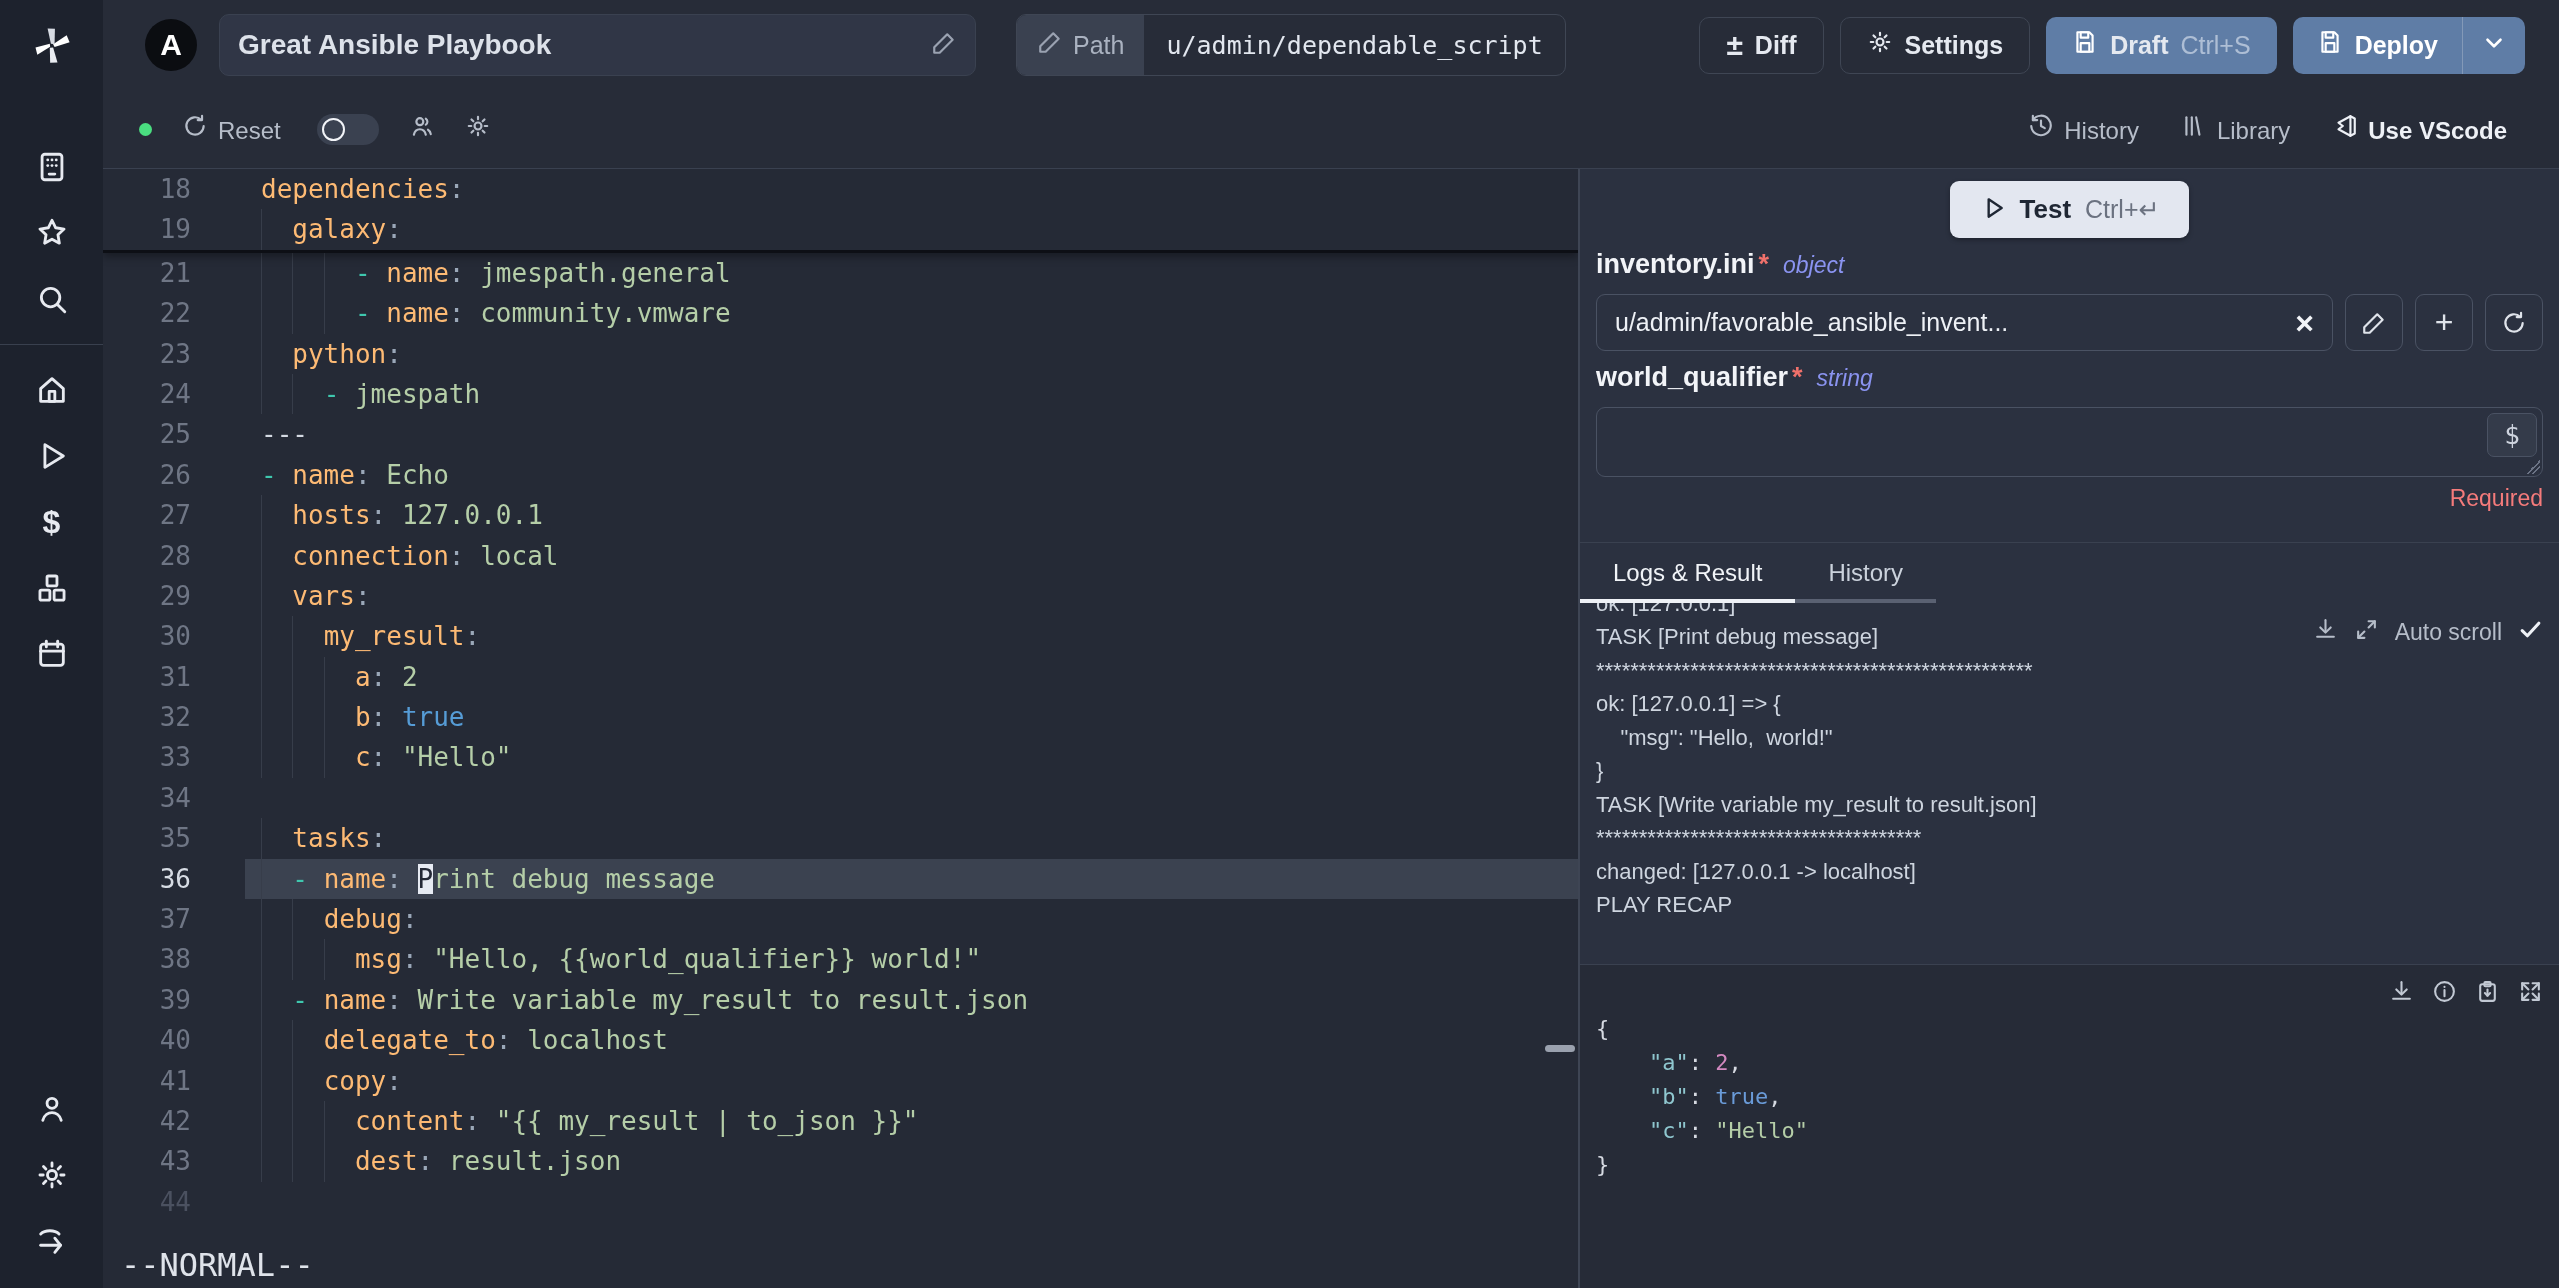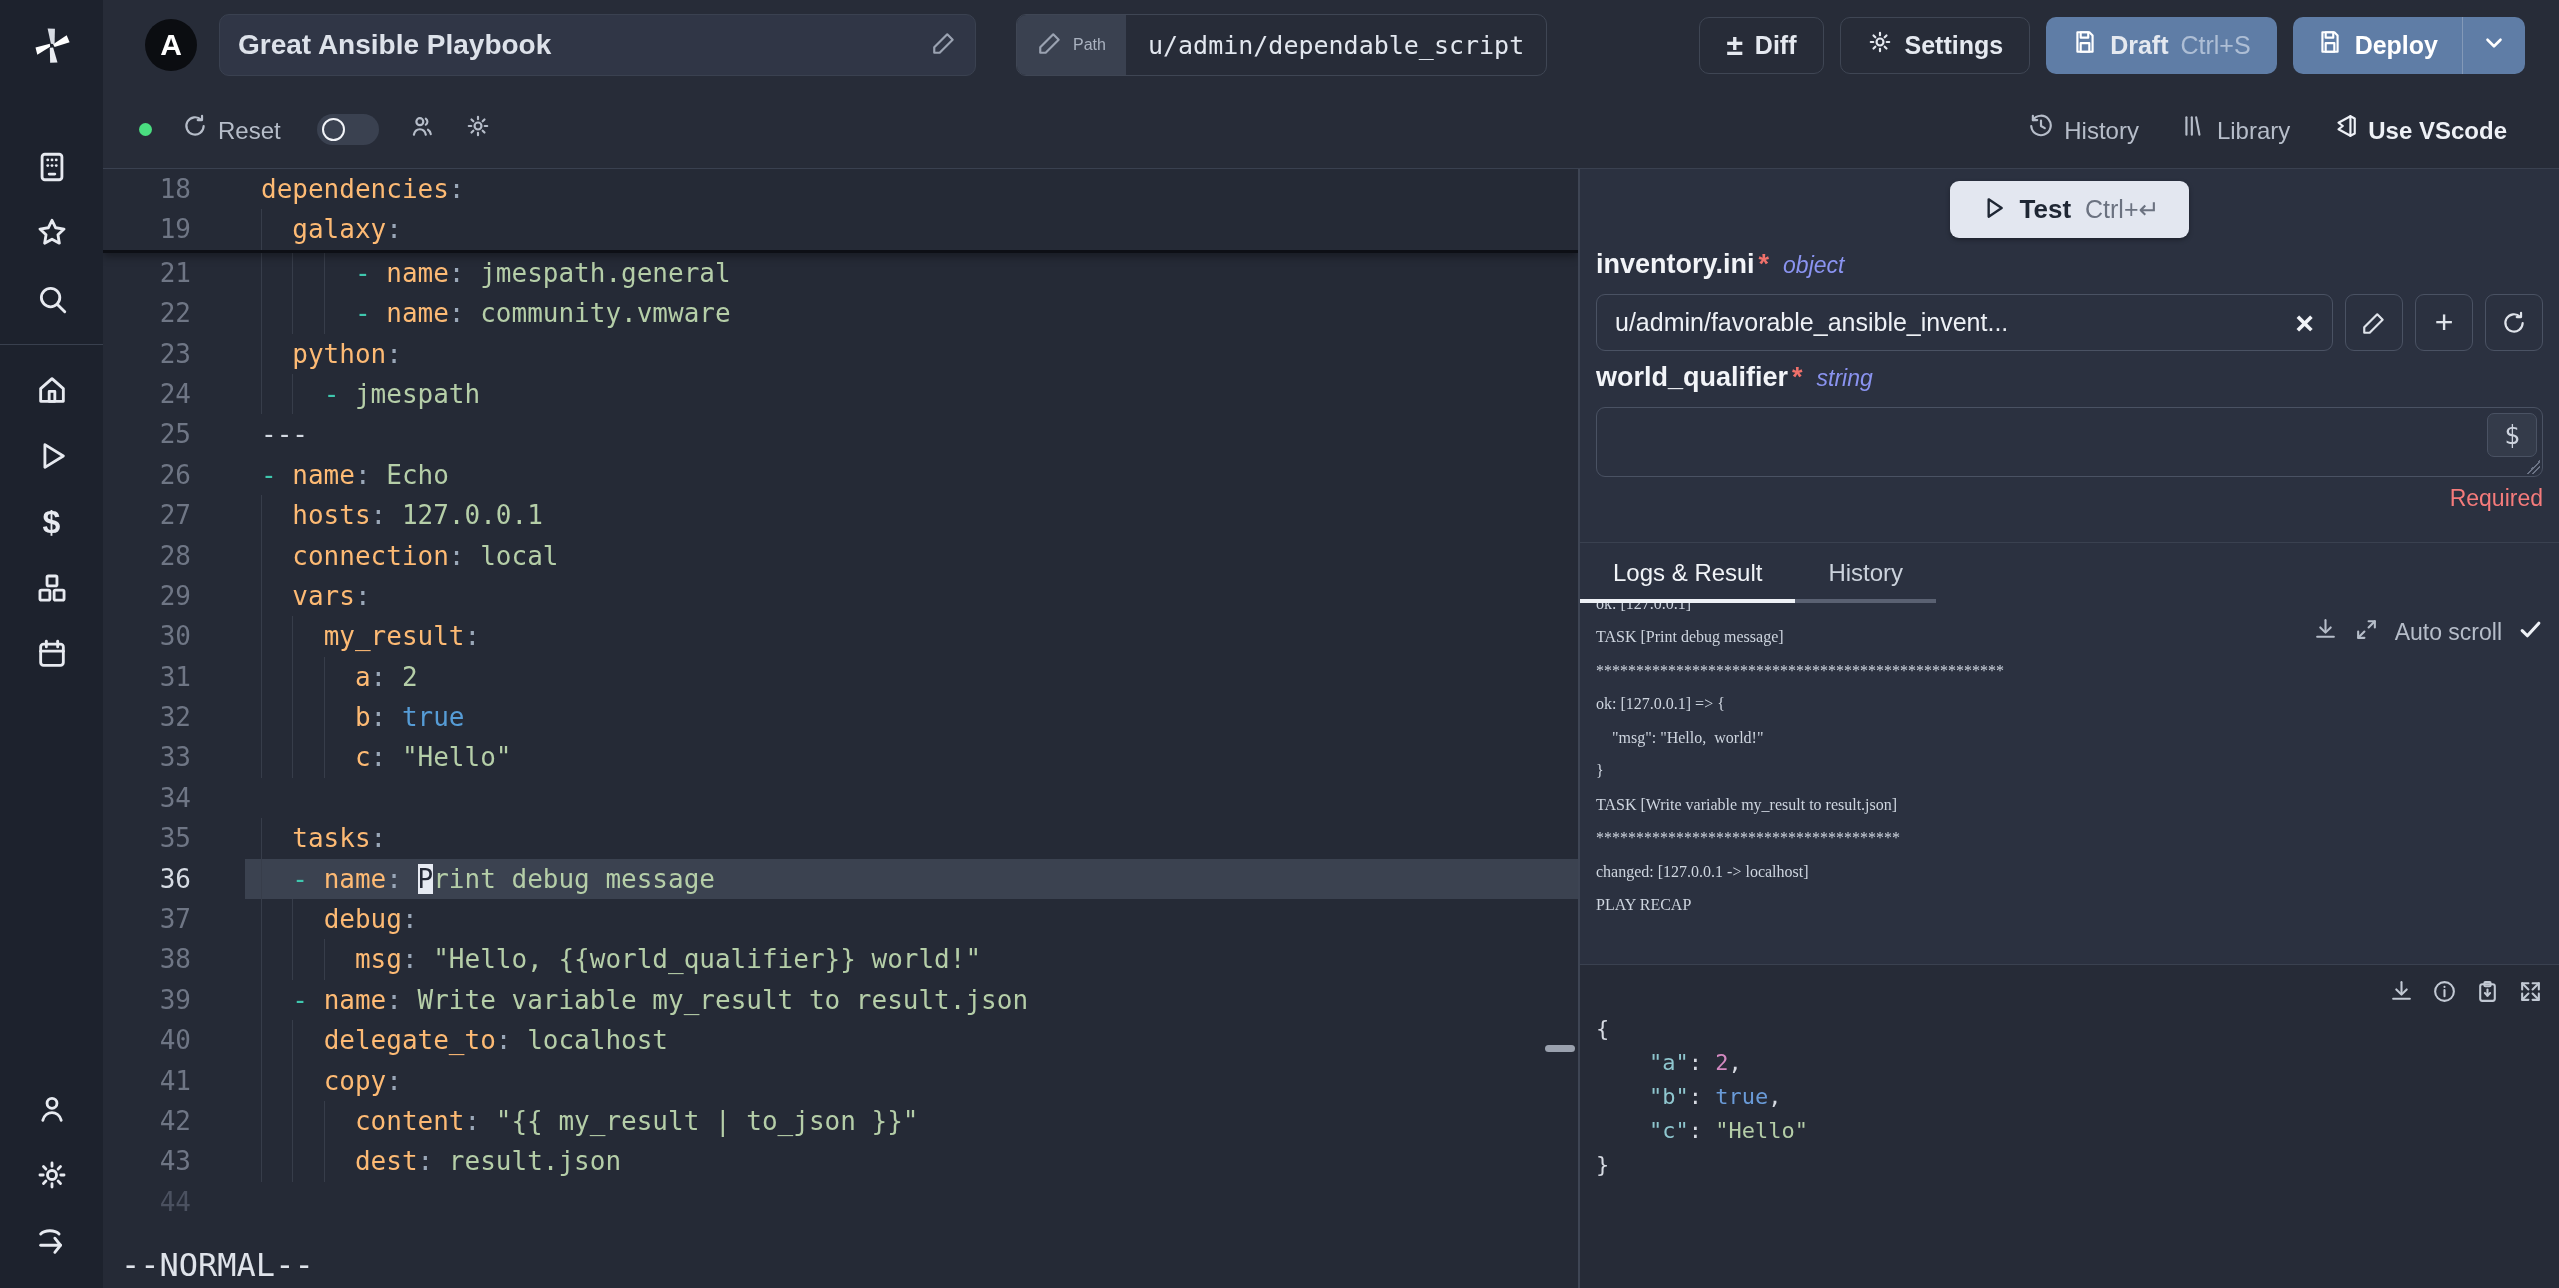--- a/index.html
+++ b/index.html
@@ -22,21 +22,21 @@
   #topbar { position:absolute; left:103px; top:0; right:0; height:90px; background:#272c38;
             display:flex; align-items:center; }
   .avatar { width:52px; height:52px; border-radius:50%; background:#0b0d11; margin-left:42px;
             display:flex; align-items:center; justify-content:center; color:#fff; font-size:30px; font-weight:bold; }
   .title-box { margin-left:22px; width:757px; height:62px; background:#303646; border:1px solid #3a4150;
                border-radius:10px; display:flex; align-items:center; padding:0 18px; }
   .title-box .t { color:#dde2ea; font-size:28px; font-weight:bold; flex:1; }
   .icon-btn svg, .pencil svg { width:26px; height:26px; stroke:#9aa2b1; fill:none; stroke-width:2; stroke-linecap:round; stroke-linejoin:round; }
   .path-wrap { margin-left:40px; height:62px; border:1px solid #3f4654; border-radius:10px;
                display:flex; align-items:stretch; overflow:hidden; }
-  .path-left { background:#3a4150; display:flex; align-items:center; gap:10px; padding:0 20px; color:#aab2c0; font-size:16px; }
+  .path-left { background:#3a4150; display:flex; align-items:center; gap:10px; padding:0 20px; color:#aab2c0; font-size:25px; }
   .path-right { display:flex; align-items:center; padding:0 22px; color:#e2e7ef; font-size:25px; }
   .tb-right { margin-left:auto; display:flex; align-items:center; gap:16px; margin-right:34px; }
   .btn { height:57px; border:1px solid #3f4654; border-radius:10px; background:#272c38;
          display:flex; align-items:center; gap:12px; padding:0 26px; color:#e5e9f0;
          font-size:25px; font-weight:bold; cursor:pointer; }
   .btn svg { width:26px; height:26px; stroke:#e5e9f0; fill:none; stroke-width:2; stroke-linecap:round; stroke-linejoin:round; }
   .btn-blue { background:#5f7da6; border:none; }
   .kbd { color:rgba(222,230,242,.62); font-weight:normal; }
   .deploy-split { display:flex; align-items:stretch; height:57px; background:#5f7da6; border-radius:10px; overflow:hidden; cursor:pointer; }
   .deploy-main { display:flex; align-items:center; gap:12px; padding:0 24px; color:#fff; font-size:25px; font-weight:bold; }
@@ -110,21 +110,21 @@
   .req-row { display:flex; justify-content:flex-end; margin-top:8px; color:#f57b7b; font-size:23px; }
 
   .tabs { margin-top:30px; border-top:1px solid #3a4150; display:flex; }
   .tab { padding:16px 33px 12px 33px; font-size:24px; cursor:pointer; border-bottom:4px solid transparent; }
   .tab.active { color:#f1f4f8; border-bottom-color:#eef1f6; }
   .tab.inactive { color:#cbd2dc; border-bottom-color:#5a6172; }
 
   #log-area { position:relative; height:320px; overflow:hidden; }
   .log-clip { height:17px; overflow:hidden; }
   .log-clip .log-line { transform:translateY(-16px); }
-  .log-line { font-family:Liberation Serif, serif; font-size:16px; line-height:33.5px;
+  .log-line { font-family:Liberation Sans, sans-serif; font-size:22px; line-height:33.5px;
               color:#ced5df; white-space:pre; padding-left:16px; }
   .log-controls { position:absolute; top:14px; right:16px; display:flex; align-items:center; gap:16px;
                   color:#b6bdc9; font-size:23px; }
   .log-controls svg { width:25px; height:25px; stroke:#b6bdc9; fill:none; stroke-width:2; stroke-linecap:round; stroke-linejoin:round; }
   .log-controls .chk svg { stroke:#eef1f6; stroke-width:3; }
 
   #result-area { position:absolute; left:0; right:0; top:795px; bottom:0; background:#262b37; border-top:1px solid #3a4150; }
   .res-icons { display:flex; justify-content:flex-end; gap:18px; padding:14px 16px 0 0; }
   .res-icons svg { width:25px; height:25px; stroke:#c2c9d4; fill:none; stroke-width:2; stroke-linecap:round; stroke-linejoin:round; cursor:pointer; }
   .res-line { font-family:"DejaVu Sans Mono", monospace; font-size:22px; line-height:34px;

